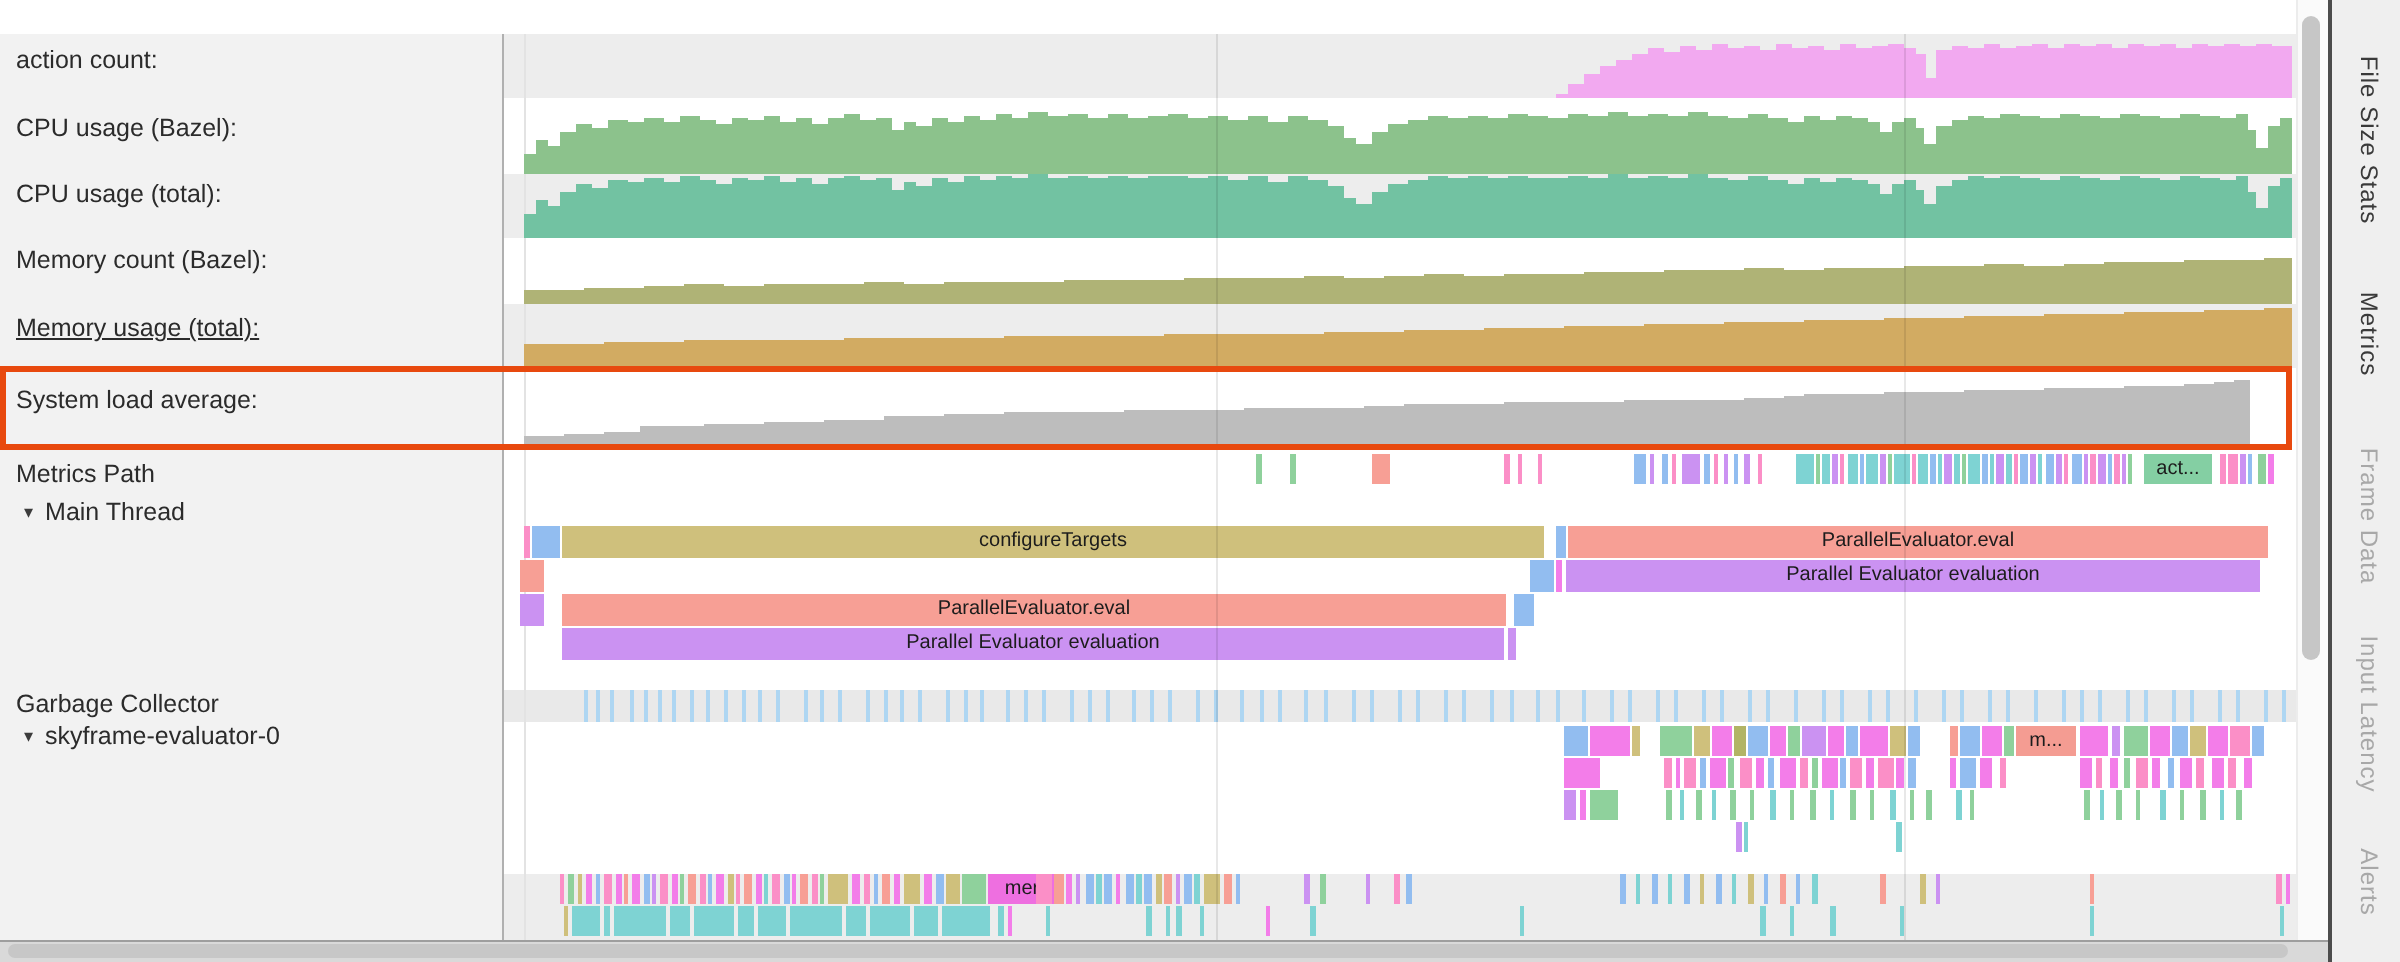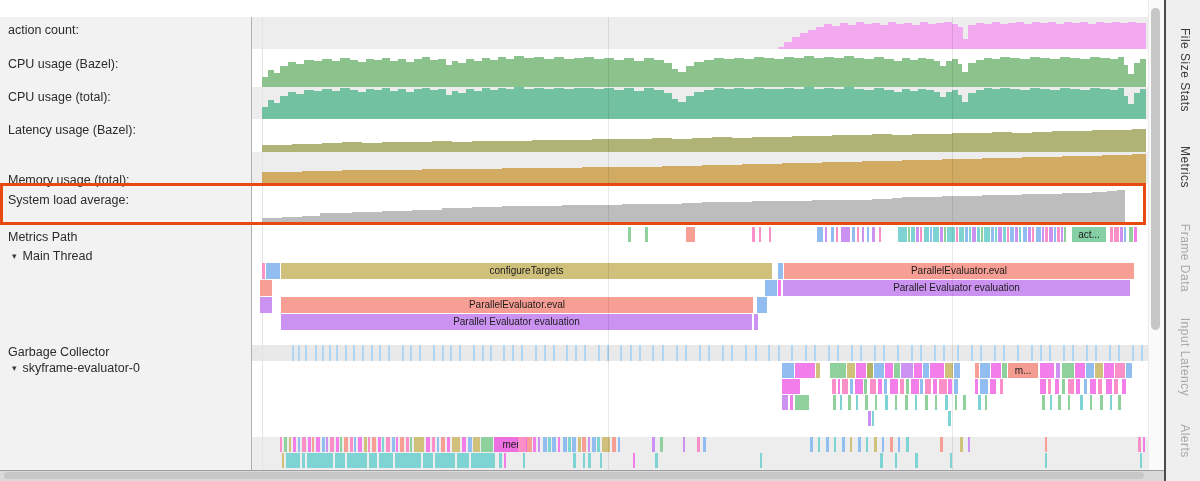--- a/index.html
+++ b/index.html
@@ -56,22 +56,22 @@
 </head>
 <body>
 
 <div id="app">
 
 
   <div id="left-panel">
       <div class="track-label" style="top: 5px;"><span>action count:</span></div>
       <div class="track-label" style="top: 39px;"><span>CPU usage (Bazel):</span></div>
       <div class="track-label" style="top: 72px;"><span>CPU usage (total):</span></div>
-      <div class="track-label" style="top: 105px;"><span>Latency usage (Bazel):</span></div>
-      <div class="track-label" style="top: 155px; text-decoration: underline;"><span>Memory usage (total):</span></div>
+      <div class="track-label" style="top: 105px;"><span>Memory count (Bazel):</span></div>
+      <div class="track-label" style="top: 139px; text-decoration: underline;"><span>Memory usage (total):</span></div>
       <div class="track-label" style="top: 175px;"><span>System load average:</span></div>
       <div class="track-label" style="top: 212px;"><span>Metrics Path</span></div>
       <div class="track-label" style="top: 231px; left: 10px;"><span class="arrow">▾</span><span>Main Thread</span></div>
       <div class="track-label" style="top: 327px;"><span>Garbage Collector</span></div>
       <div class="track-label" style="top: 343px; left: 10px;"><span class="arrow">▾</span><span>skyframe-evaluator-0</span></div>
     </div>
 
   <div id="timeline">
 
     <div class="band b-gray" style="top:0;height:32px"></div>

